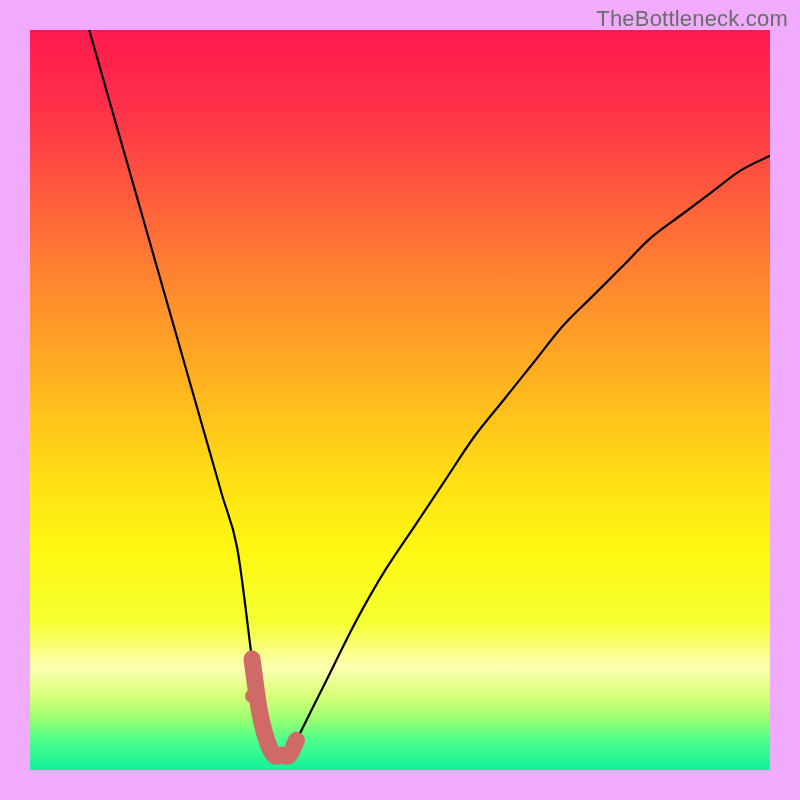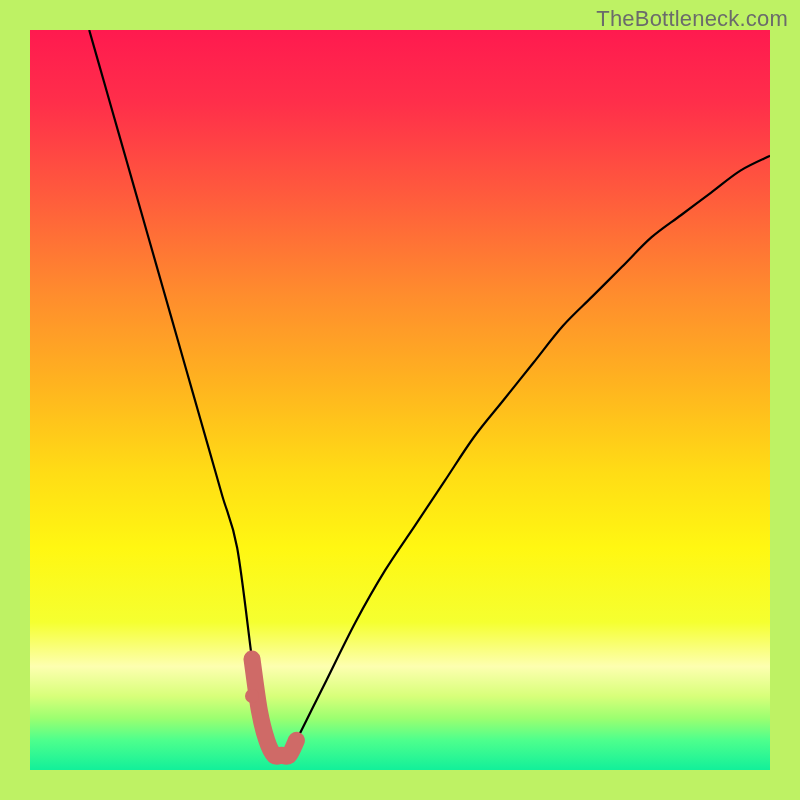--- a/index.html
+++ b/index.html
@@ -8,21 +8,21 @@
     width: 800px;
     height: 800px;
     background: #000;
     overflow: hidden;
     font-family: Arial, Helvetica, sans-serif;
   }
   .stage {
     position: relative;
     width: 800px;
     height: 800px;
-    background: #bef264;
+    background: #f0abfc;
   }
   .plot-area {
     position: absolute;
     left: 30px;
     top: 30px;
     width: 740px;
     height: 740px;
     overflow: hidden;
   }
   .gradient {

